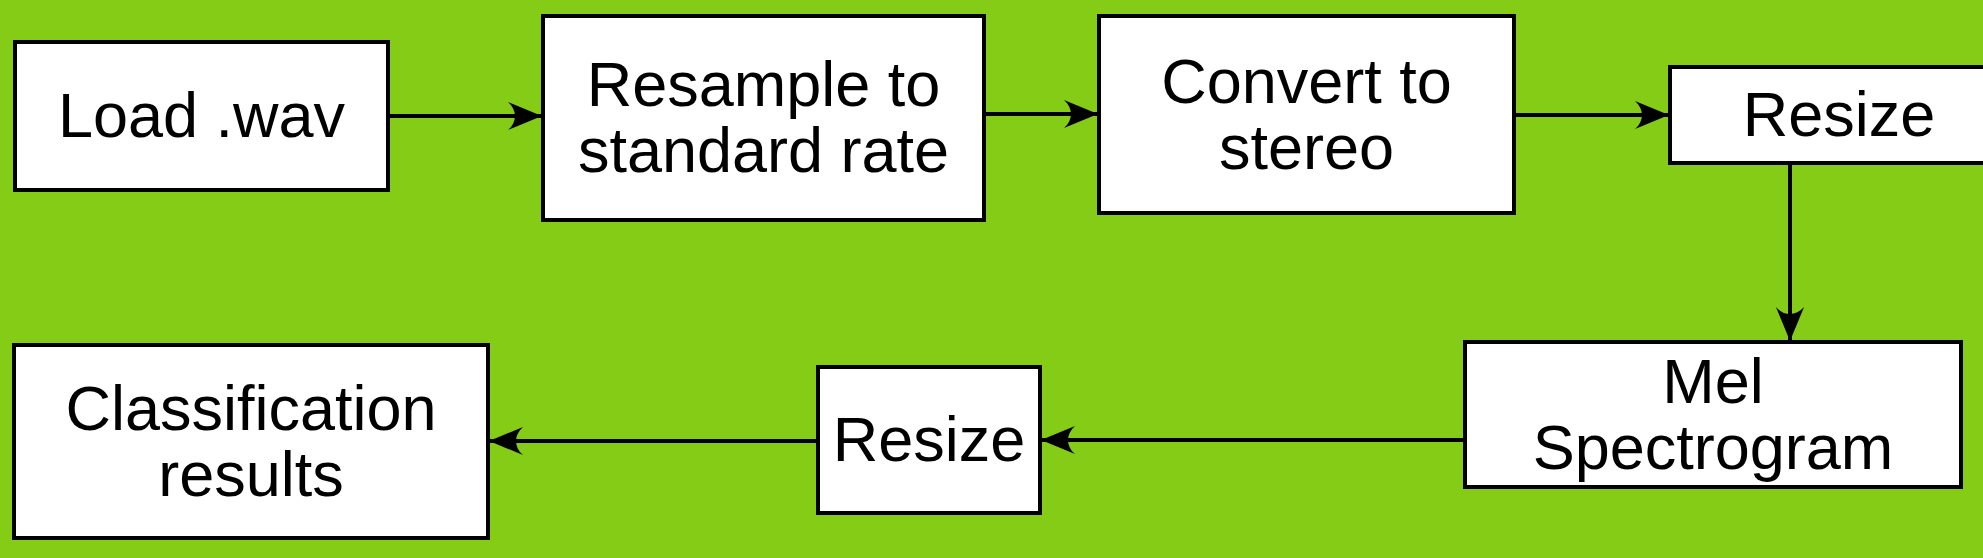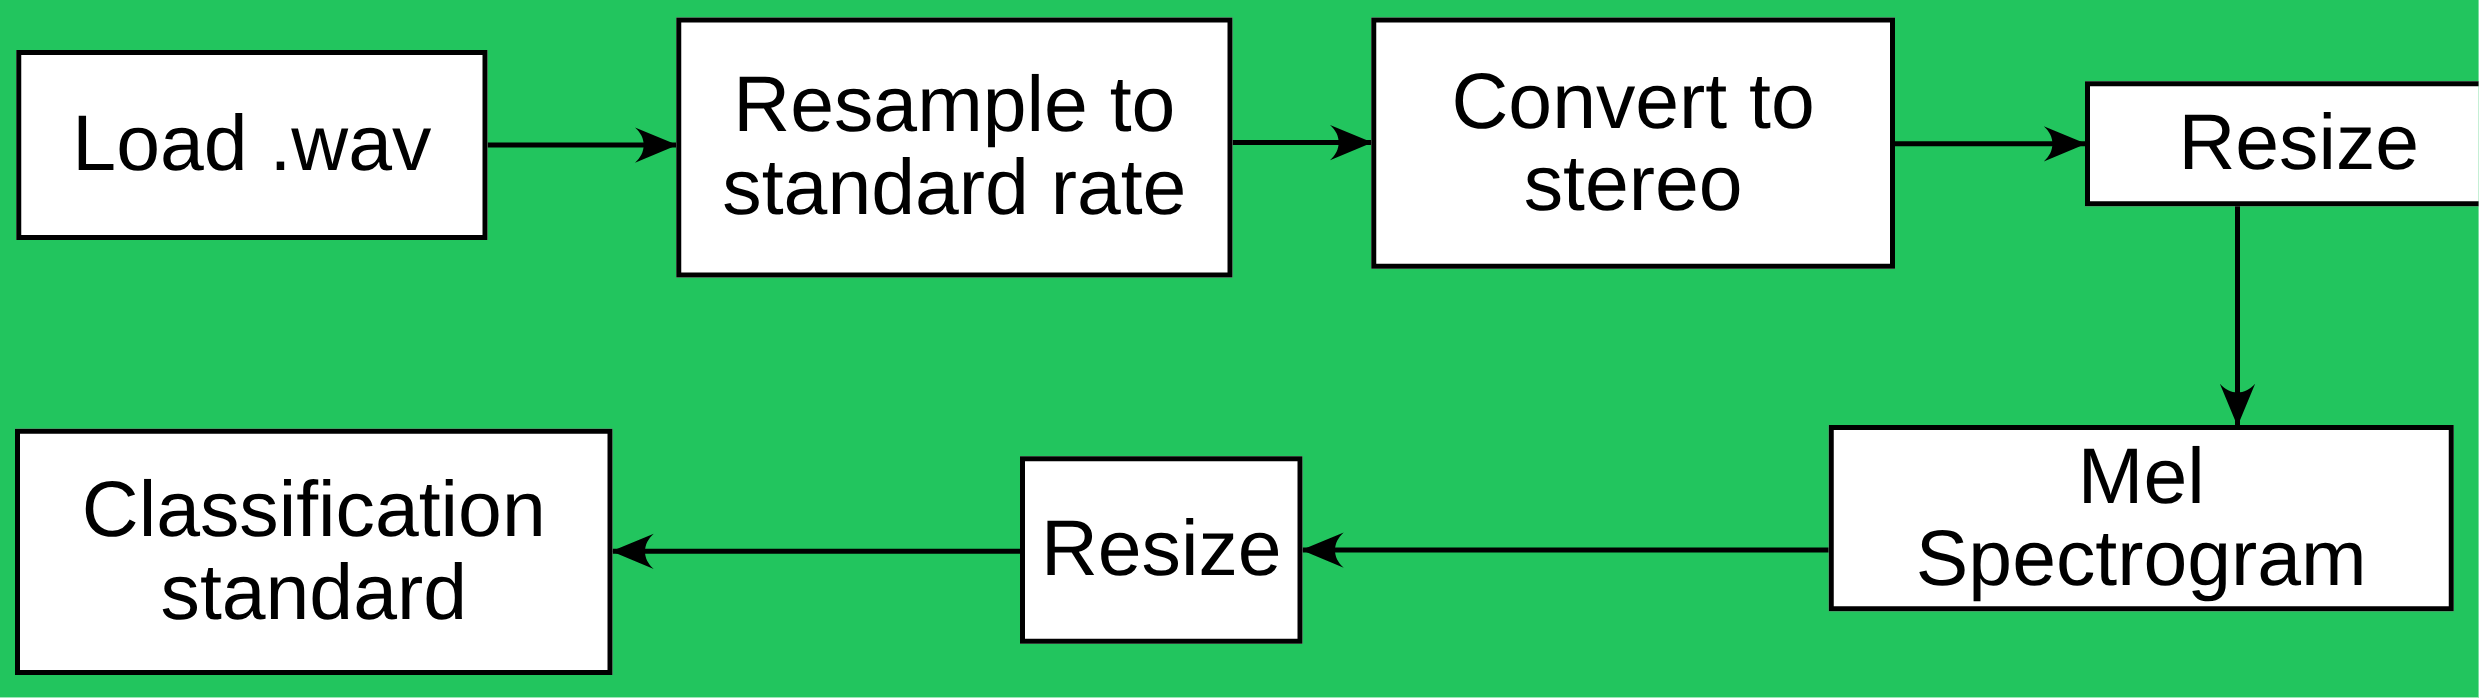--- a/index.html
+++ b/index.html
@@ -4,21 +4,21 @@
 <style>
   html, body {
     margin: 0;
     padding: 0;
     background: #ffffff;
   }
   .canvas {
     position: relative;
     width: 1983px;
     height: 558px;
-    background: #22c55e;
+    background: #84cc16;
     overflow: hidden;
     font-family: "Liberation Sans", "DejaVu Sans", sans-serif;
   }
   .edges-layer {
     position: absolute;
     left: 0;
     top: 0;
     width: 1983px;
     height: 558px;
   }
@@ -66,15 +66,15 @@
 stereo</div>
 
   <div class="node" style="left:1668px; top:65px; width:342px; height:100px;">Resize</div>
 
   <div class="node" style="left:1463px; top:340px; width:500px; height:149px;">Mel
 Spectrogram</div>
 
   <div class="node" style="left:816px; top:365px; width:226px; height:150px;">Resize</div>
 
   <div class="node" style="left:12px; top:343px; width:478px; height:197px;">Classification
-standard</div>
+results</div>
 
 </div>
 
 </body></html>

